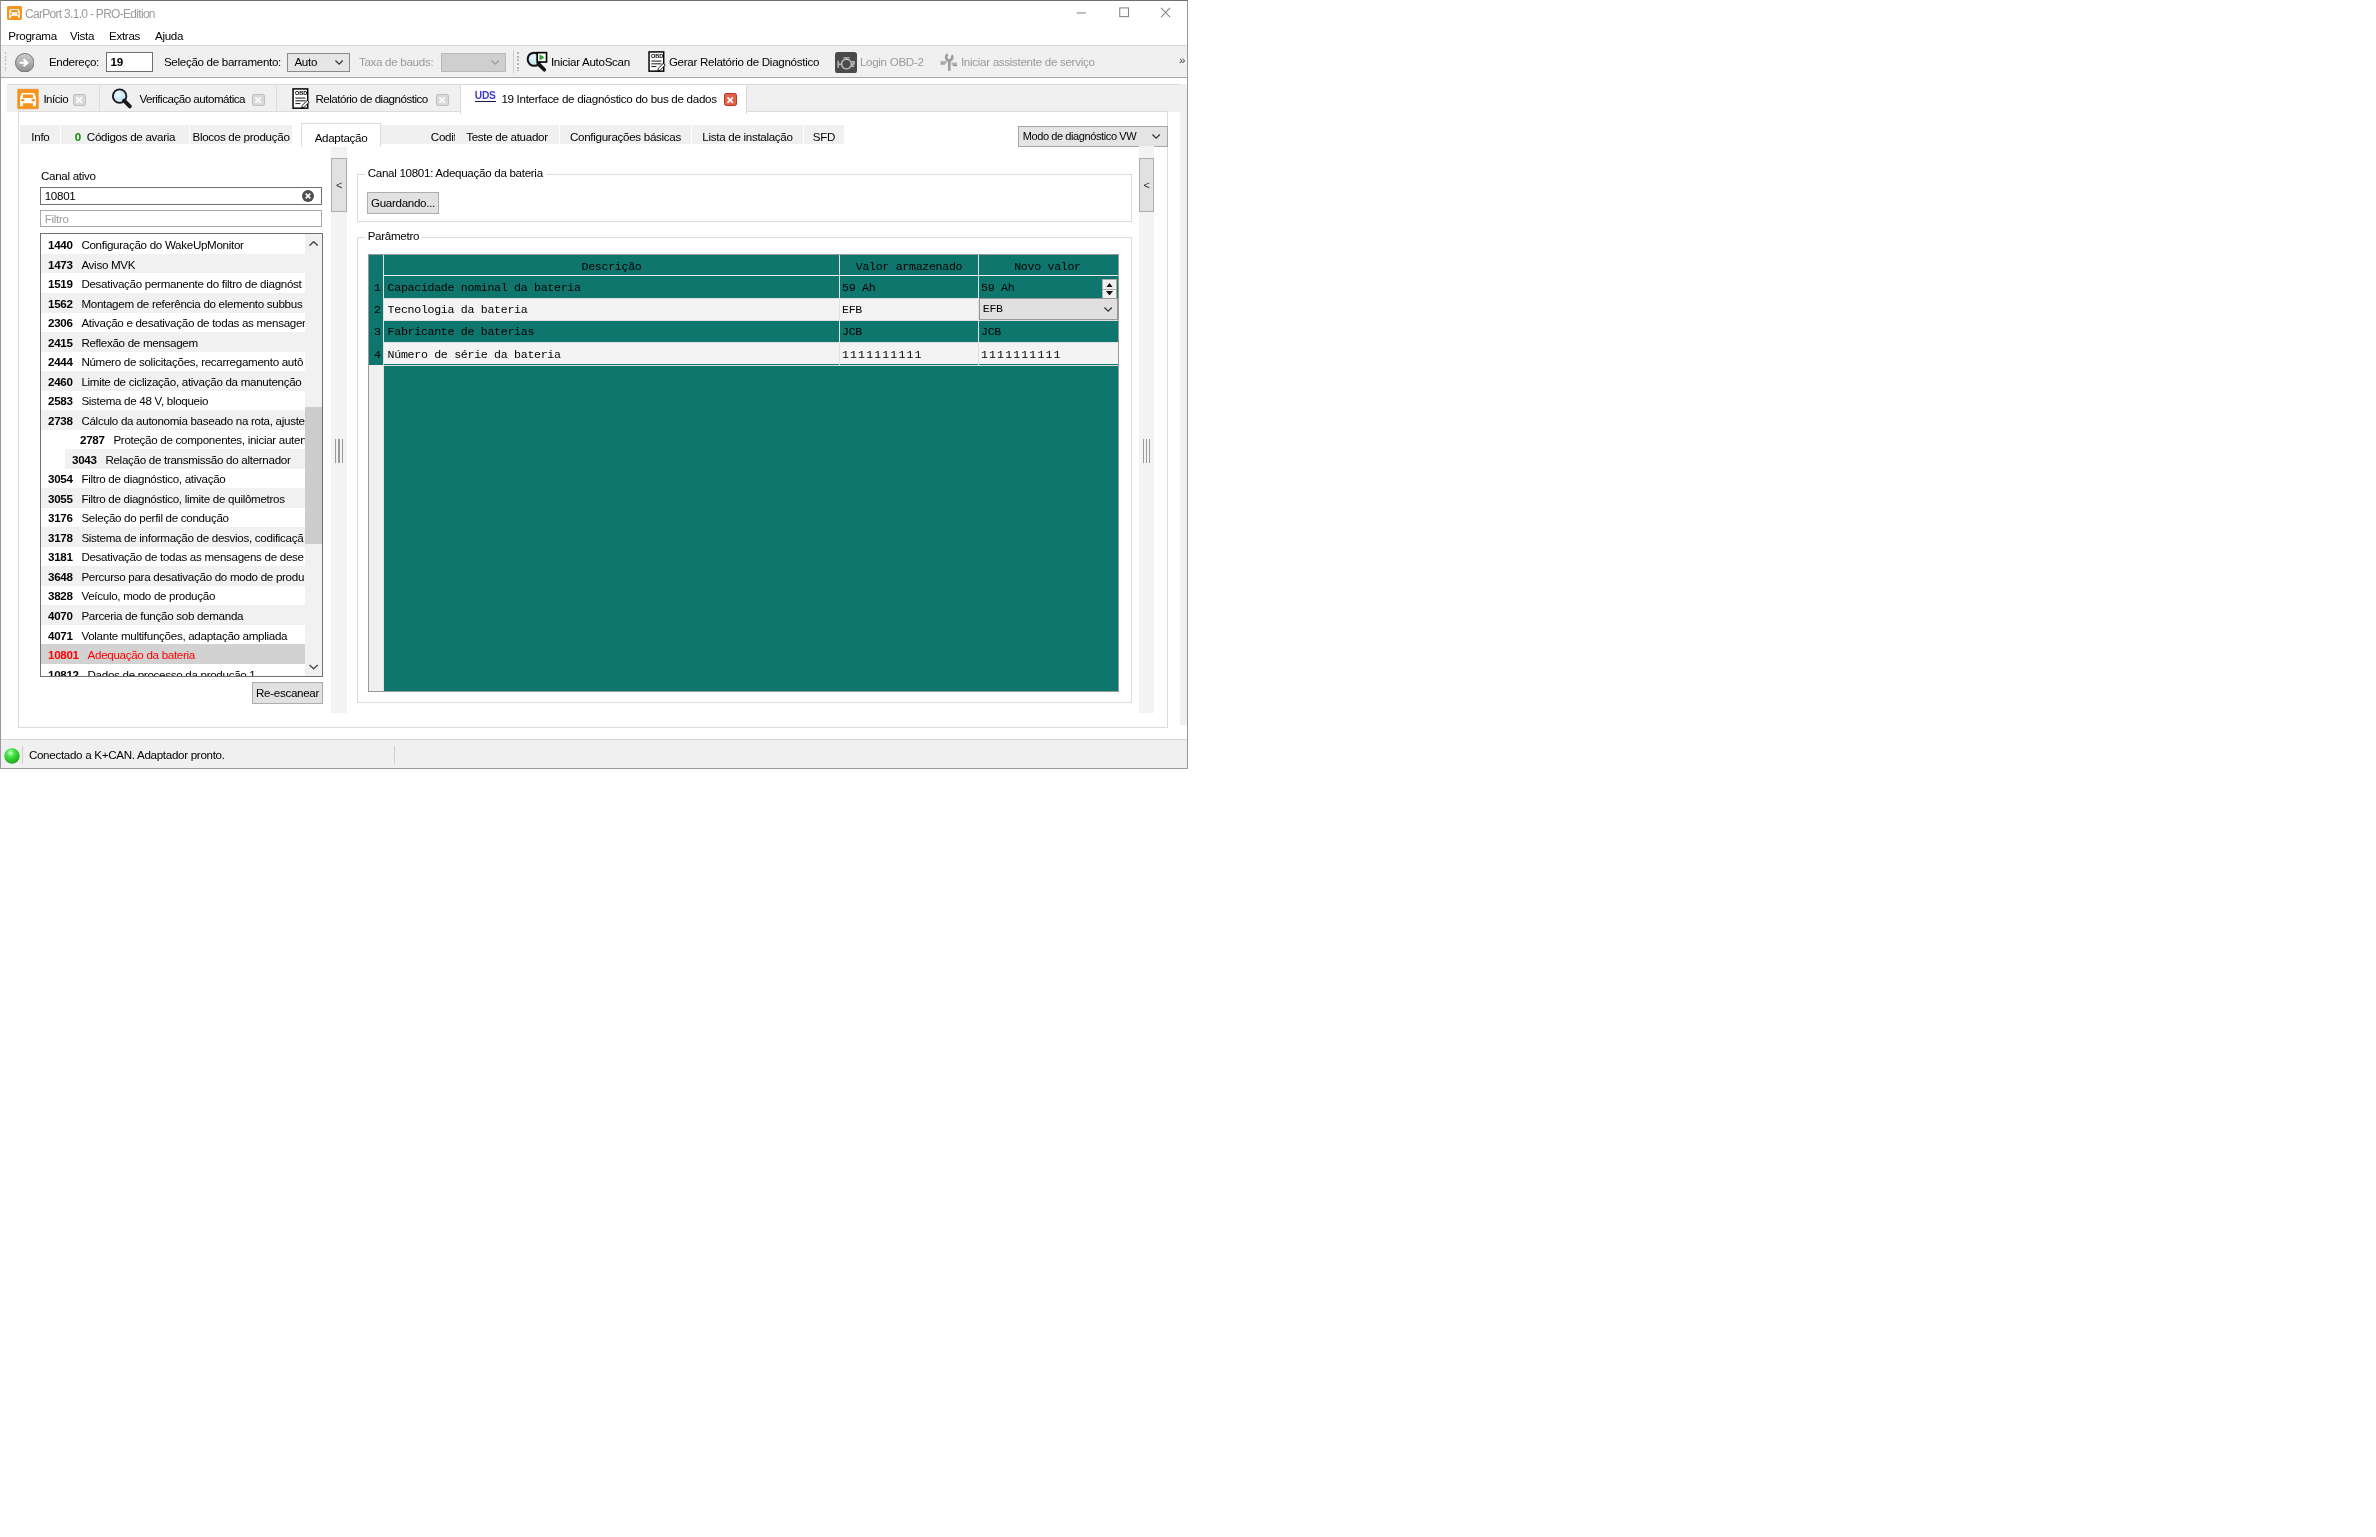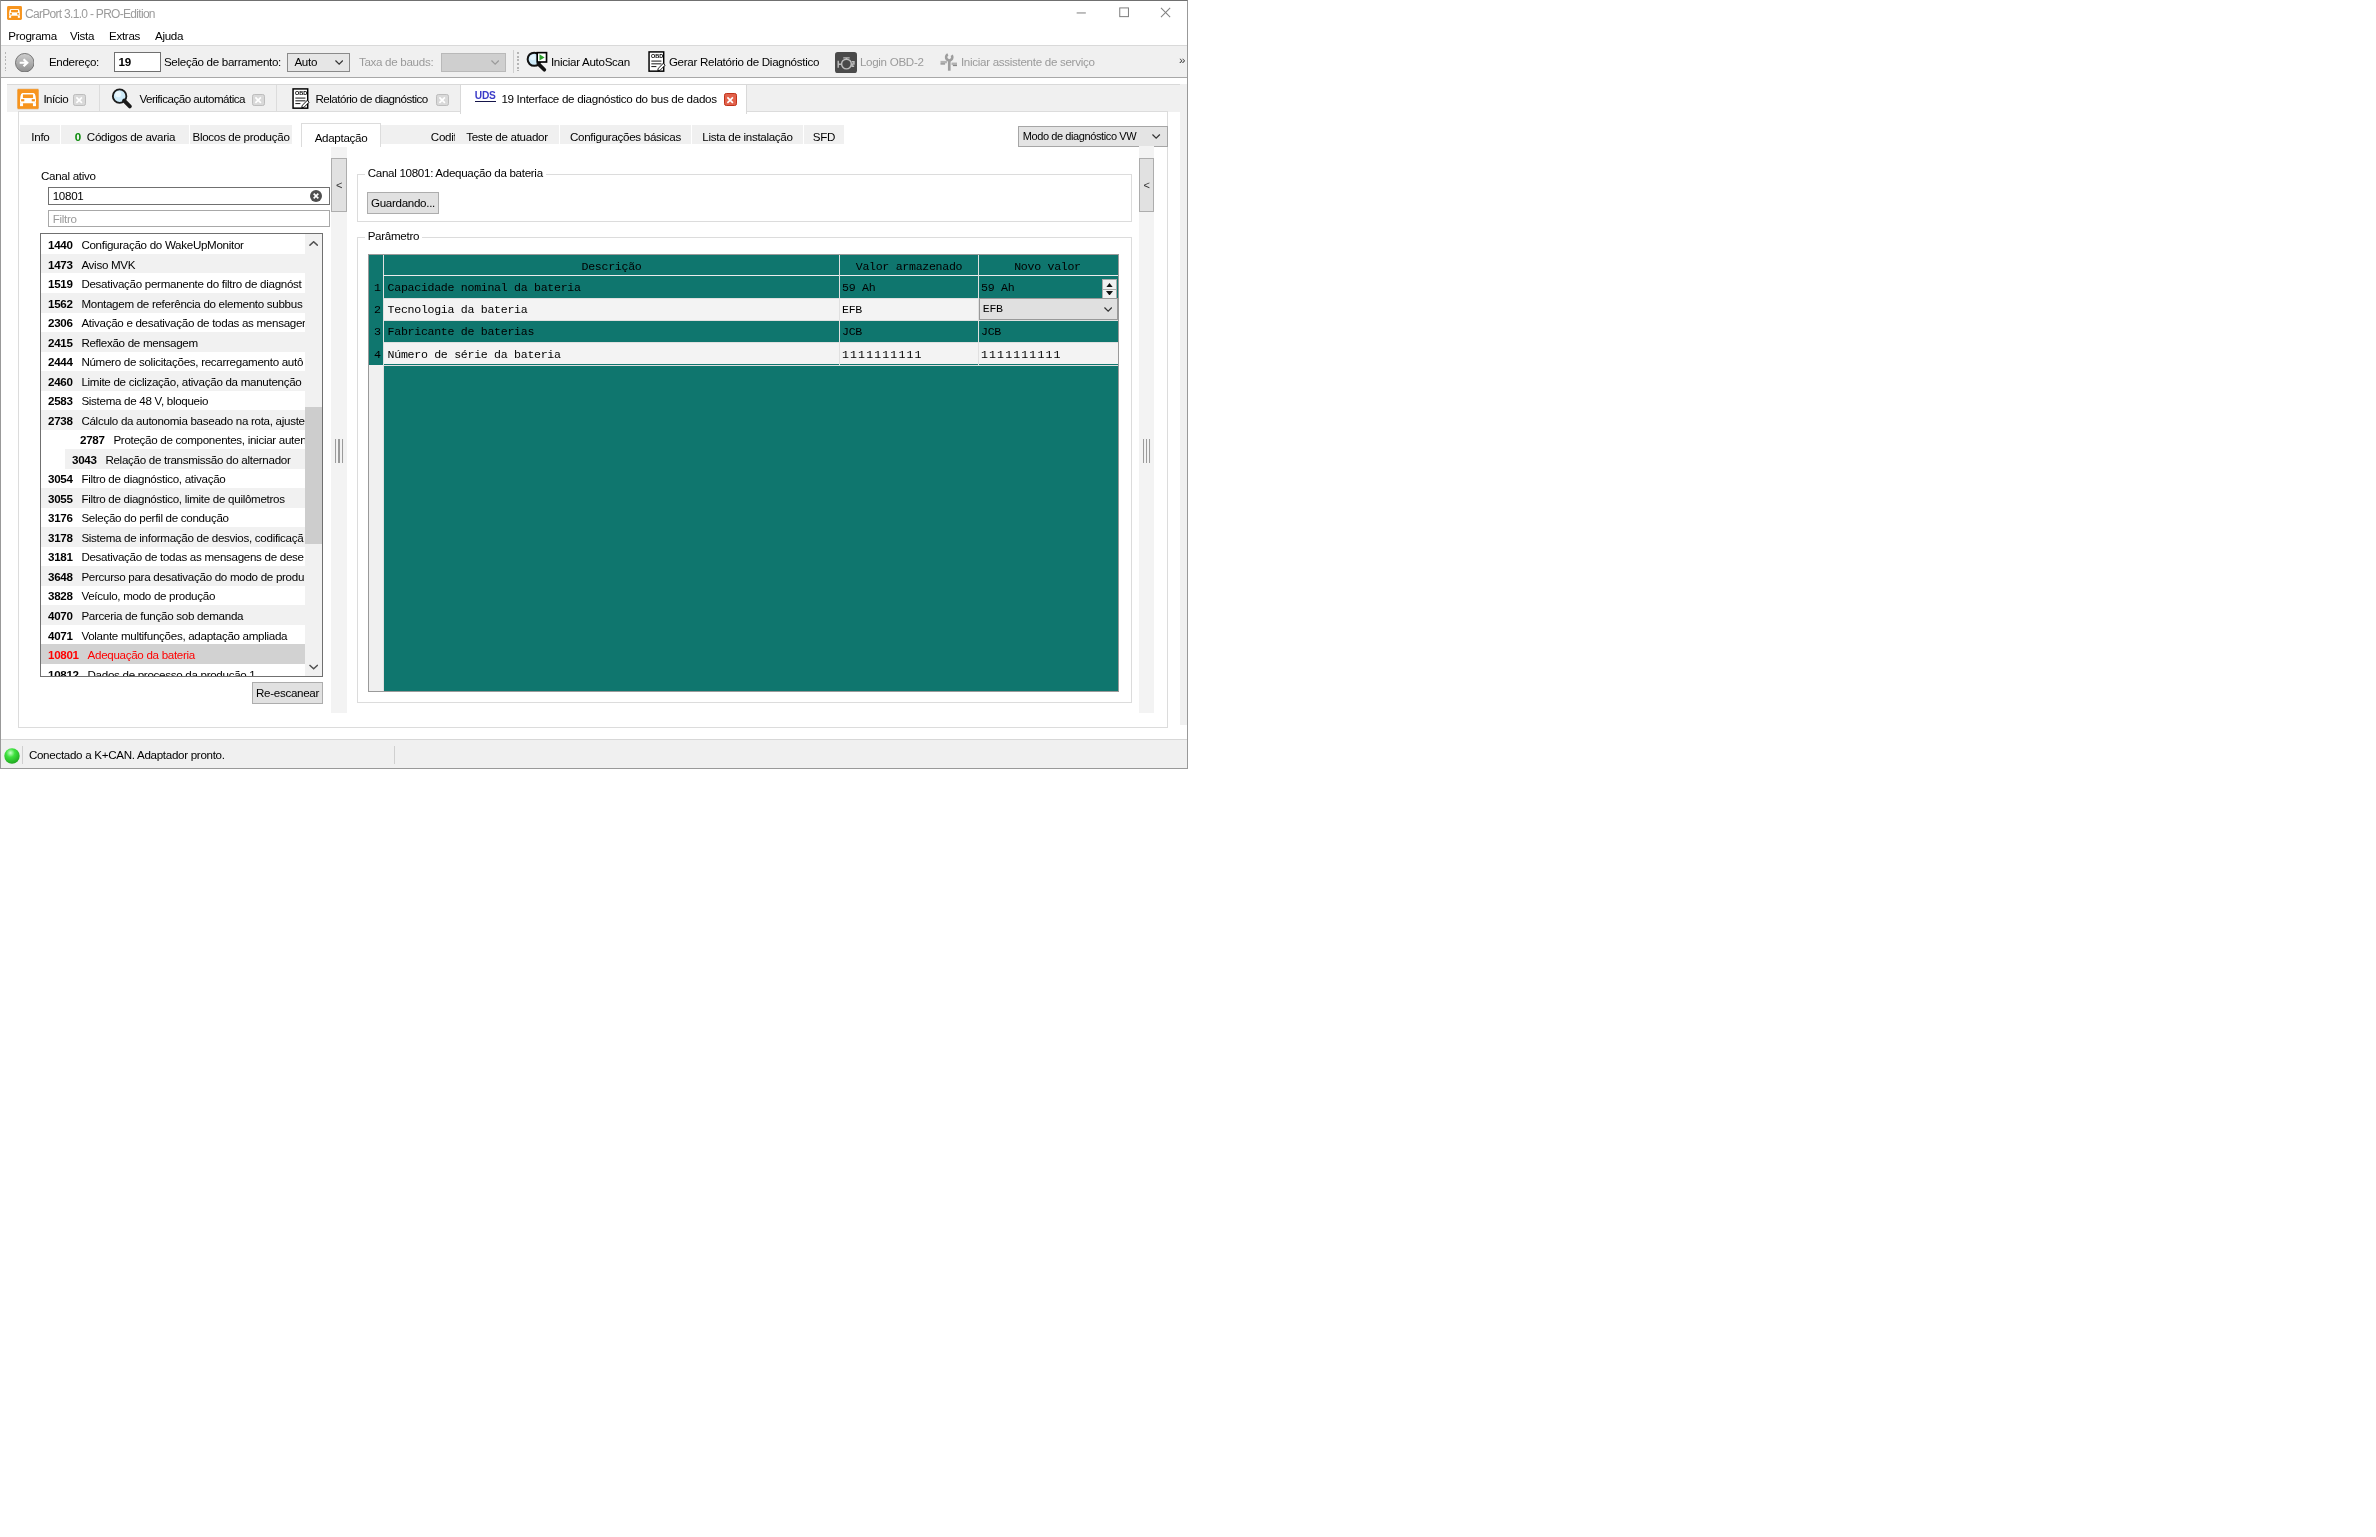--- a/index.html
+++ b/index.html
@@ -28,21 +28,21 @@
   .xbtn svg{position:absolute;left:1.1px;top:1.1px;}
   .atab{position:absolute;left:453px;top:-1.4px;width:285px;height:29px;background:#fff;
         border:0.9px solid #d9d9d9;border-bottom:none;z-index:5;}
   
   .page{position:absolute;left:18px;top:111px;width:1148px;height:615px;background:#fff;border:0.9px solid #dcdcdc;}
   
   .stab{position:absolute;top:125px;height:19px;background:#f0f0f0;text-align:center;line-height:24px;}
   .sactive{position:absolute;left:301px;top:123px;width:78px;height:23px;background:#fff;
            border:0.9px solid #dcdcdc;border-bottom:none;text-align:center;line-height:27px;z-index:3;}
   
-  .input{position:absolute;background:#fff;border:0.9px solid #707070;margin-left:8px;}
+  .input{position:absolute;background:#fff;border:0.9px solid #707070;}
   .list{position:absolute;left:40px;top:233px;width:281px;height:442px;border:0.9px solid #707070;background:#fff;overflow:hidden;}
   .row{position:absolute;left:0;width:264px;height:19.5px;line-height:22px;white-space:nowrap;overflow:hidden;}
   .row b{margin-left:7px;margin-right:8.8px;}
   .rowg{background:#f1f1f1;}
   .sbar{position:absolute;right:0;top:0;width:17px;height:100%;background:#f1f1f1;}
   .thumb{position:absolute;left:0;width:100%;top:173px;height:137px;background:#cdcdcd;}
   .btn{position:absolute;background:#e1e1e1;border:0.9px solid #adadad;text-align:center;}
   
   .split{position:absolute;top:146px;width:16px;height:567px;background:#f3f3f3;}
   .collapse{position:absolute;top:11.5px;left:0;width:100%;height:54px;background:#e1e1e1;border:0.9px solid #adadad;box-sizing:border-box;

